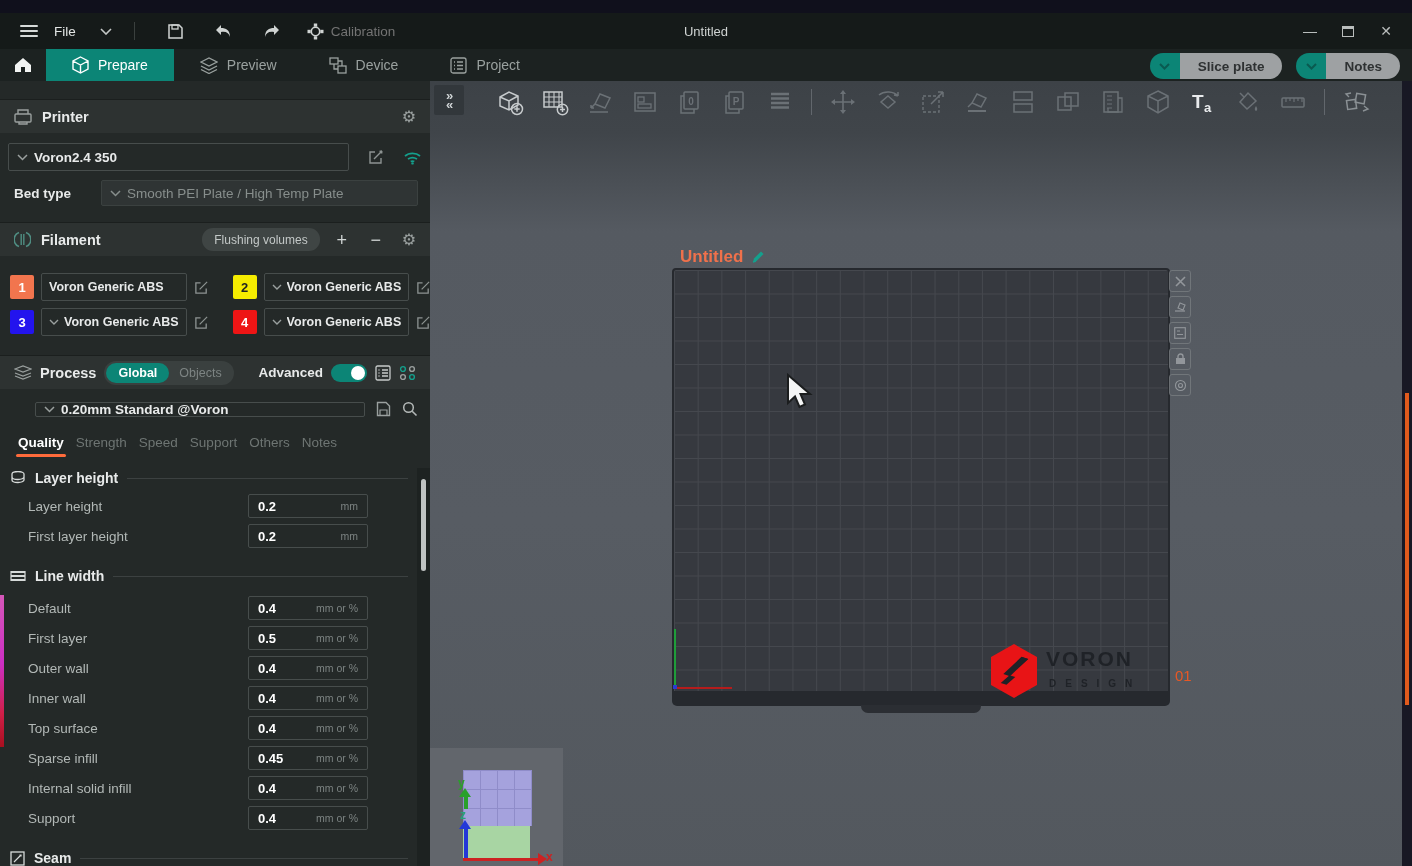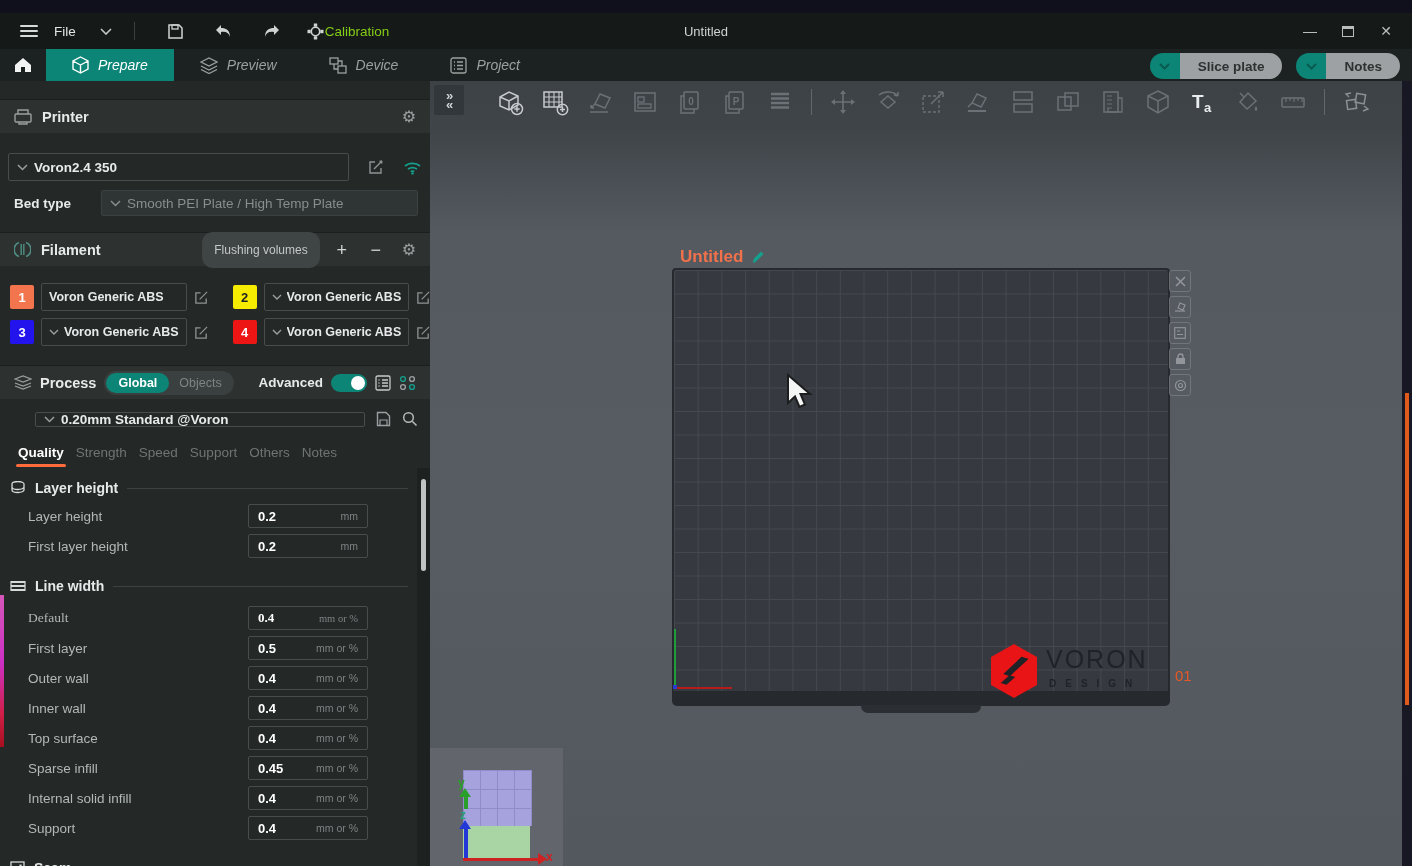--- a/index.html
+++ b/index.html
@@ -21,59 +21,59 @@
 
   
   .titlebar{position:absolute;left:0;top:0;width:1412px;height:36px;background:var(--titlebar);
     display:flex;align-items:center;color:#d6dad9;}
   .tb-left{display:flex;align-items:center;gap:10px;padding-left:14px;}
   .hamburger{width:18px;height:12px;display:flex;flex-direction:column;justify-content:space-between;}
   .hamburger span{display:block;height:2px;background:#d6dad9;border-radius:1px;}
   .tb-file{font-size:13.5px;color:#e2e5e4;}
   .tb-sep{width:1px;height:18px;background:#3a403e;margin:0 12px;}
   .tb-btn{width:30px;height:24px;display:flex;align-items:center;justify-content:center;margin:0 4px;}
-  .tb-calib{display:flex;align-items:center;gap:1px;margin-left:6px;font-size:13.5px;color:#84cc16;}
+  .tb-calib{display:flex;align-items:center;gap:7px;margin-left:6px;font-size:13.5px;color:#737373;}
   .tb-title{position:absolute;left:0;right:0;text-align:center;font-size:13px;color:#cfd3d2;pointer-events:none;}
   .tb-right{position:absolute;right:0;top:0;height:36px;display:flex;align-items:center;gap:6px;padding-right:10px;}
   .winbtn{width:32px;height:26px;display:flex;align-items:center;justify-content:center;color:#b9bdbc;font-size:14px;}
   .maxbox{width:12px;height:11px;border:1.5px solid #b9bdbc;border-top-width:3px;}
 
   
   .tabbar{position:absolute;left:0;top:36px;width:1412px;height:32px;background:var(--tabbar);
     display:flex;align-items:center;}
   .home-tile{width:46px;height:32px;display:flex;align-items:center;justify-content:center;}
   .mode-tab{height:32px;display:flex;align-items:center;justify-content:center;gap:9px;
-    font-size:14px;color:#9aa19f;padding:0 26px;font-style:italic;}
+    font-size:14px;color:#9aa19f;padding:0 26px;}
   .mode-tab.active{background:var(--teal);color:#fff;}
   .mode-tab .ticon{display:flex;}
   .tab-actions{position:absolute;right:12px;top:40px;display:flex;gap:14px;}
   .action-btn{height:26px;border-radius:13px;display:flex;overflow:hidden;}
   .ab-chev{width:30px;background:var(--teal);display:flex;align-items:center;justify-content:center;}
   .ab-label{background:#9EA1A3;color:#2E3132;font-size:13.5px;font-weight:bold;
     display:flex;align-items:center;padding:12px 18px;}
 
   
   .sidebar{position:absolute;left:0;top:68px;width:430px;height:798px;background:var(--panel);overflow:hidden;}
   .sec-header{height:34px;background:var(--panel-header);display:flex;align-items:center;
     padding:0 14px;gap:10px;border-top:1px solid #1b1f1e;}
   .sec-title{font-size:14.5px;font-weight:bold;color:var(--txt);}
   .gear{margin-left:auto;font-family:"DejaVu Sans",sans-serif;color:#9aa09f;font-size:16px;line-height:1;}
   .chev{display:flex;align-items:center;}
 
-  .preset-row{display:flex;align-items:center;margin:20px 8px 0 8px;gap:19px;}
+  .preset-row{display:flex;align-items:center;margin:10px 8px 0 8px;gap:19px;}
   .dropdown{height:28px;border:1px solid var(--box-border);border-radius:2px;display:flex;
     align-items:center;gap:6px;padding:0 8px;flex:1;}
   .dropdown .dval{font-size:13.5px;font-weight:bold;color:var(--txt);white-space:nowrap;}
   .bed-row{display:flex;align-items:center;margin:9px 12px 0 14px;gap:30px;}
   .bed-label{font-size:13.5px;font-weight:bold;color:var(--txt);}
   .dropdown.filled{border:1px solid #3b4140;background:#2f3434;height:26px;}
   .dropdown.filled .dval{color:#878e8c;font-weight:normal;font-size:13.5px;}
 
   .fil-header{margin-top:16px;}
-  .pill{height:36px;border-radius:11px;background:#3f4544;color:#c3c8c7;font-size:12px;
+  .pill{height:23px;border-radius:11px;background:#3f4544;color:#c3c8c7;font-size:12px;
     display:flex;align-items:center;padding:0 12px;margin-left:auto;}
   .pm{width:24px;text-align:center;color:#cfd4d3;font-size:18px;line-height:1;}
   .fgrid{display:grid;grid-template-columns:1fr 1fr;column-gap:24px;row-gap:5px;margin:16px 10px 0 10px;}
   .fslot{display:flex;align-items:center;gap:7px;height:30px;}
   .fswatch{width:24px;height:24px;border-radius:2px;display:flex;align-items:center;justify-content:center;
     font-size:13px;font-weight:bold;}
   .fbox{flex:1;height:28px;border:1px solid var(--box-border);border-radius:2px;display:flex;
     align-items:center;gap:5px;padding:0 7px;min-width:0;}
   .fname{font-size:12.5px;font-weight:bold;color:var(--txt);white-space:nowrap;overflow:hidden;}
 
@@ -131,21 +131,21 @@
   .plate-name{position:absolute;left:250px;top:166px;font-size:17px;font-weight:bold;color:var(--orange);
     display:flex;align-items:center;gap:8px;}
   .plate-num{position:absolute;left:745px;top:586px;font-size:15px;font-weight:normal;color:#E85825;}
 
   .plate-actions{position:absolute;left:739px;top:189px;display:flex;flex-direction:column;gap:4px;}
   .pa-btn{width:22px;height:22px;border:1px solid #767b7f;border-radius:3px;display:flex;
     align-items:center;justify-content:center;opacity:.85;}
 
   .logo{position:absolute;left:558px;top:562px;display:flex;align-items:flex-start;gap:6px;}
   .logo-text{display:flex;flex-direction:column;}
-  .logo-brand{font-size:25px;font-weight:normal;letter-spacing:2px;color:#1f2227;line-height:32px;}
+  .logo-brand{font-size:21px;font-weight:bold;letter-spacing:2px;color:#1f2227;line-height:32px;}
   .logo-sub{font-size:10px;font-weight:bold;letter-spacing:9px;color:#1f2227;margin-top:3px;margin-left:3px;}
 
   .cursor{position:absolute;left:355px;top:292px;}
 
   
   .mini-panel{position:absolute;left:0;top:667px;width:133px;height:131px;background:#62666c;}
   .mini-lav{position:absolute;left:33px;top:22px;width:69px;height:56px;background:#A5A2DD;
     background-image:linear-gradient(to right,#8f8cc9 1px,transparent 1px),
                      linear-gradient(to bottom,#8f8cc9 1px,transparent 1px);background-size:17px 19px;}
   .mini-green{position:absolute;left:33px;top:78px;width:67px;height:33px;background:#A8D5A3;}
@@ -480,21 +480,21 @@
       </div>
 
       <div class="grp" style="margin-top:12px;">
         <svg width="16" height="12" viewBox="0 0 16 12">
           <path d="M1 2 H15 M1 6 H15 M1 10 H15" stroke="#d6dad9" stroke-width="1.8"></path>
           <path d="M1 1 V11 M15 1 V11" stroke="#d6dad9" stroke-width="1.2"></path>
         </svg>
         <span class="grp-title">Line width</span>
           <span class="grp-line"></span>
       </div>
-      <div class="srow" style="margin-top:4px;font-family:Liberation Serif, serif;">
+      <div class="srow" style="margin-top:4px;">
         <span class="slabel">Default</span>
         <div class="sinput">
           <span class="sval">0.4</span>
           <span class="sunit">mm or %</span>
         </div>
       </div>
       <div class="srow">
         <span class="slabel">First layer</span>
         <div class="sinput">
           <span class="sval">0.5</span>

